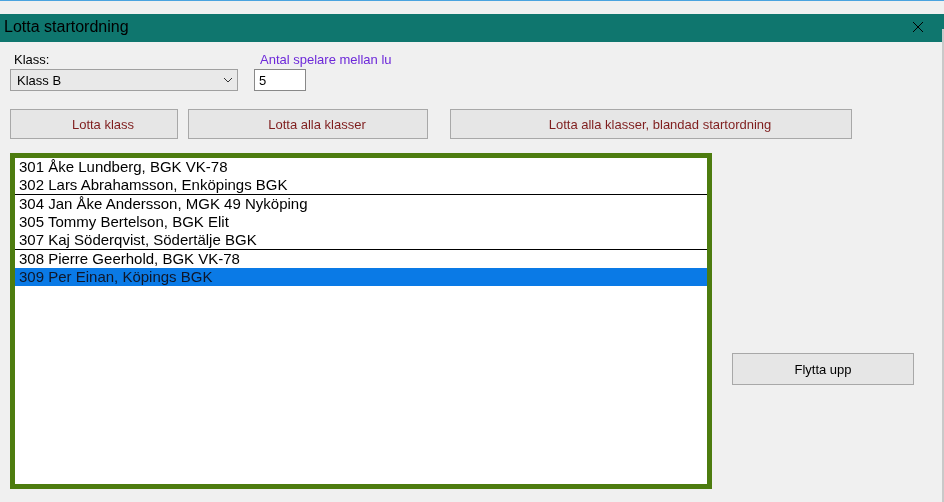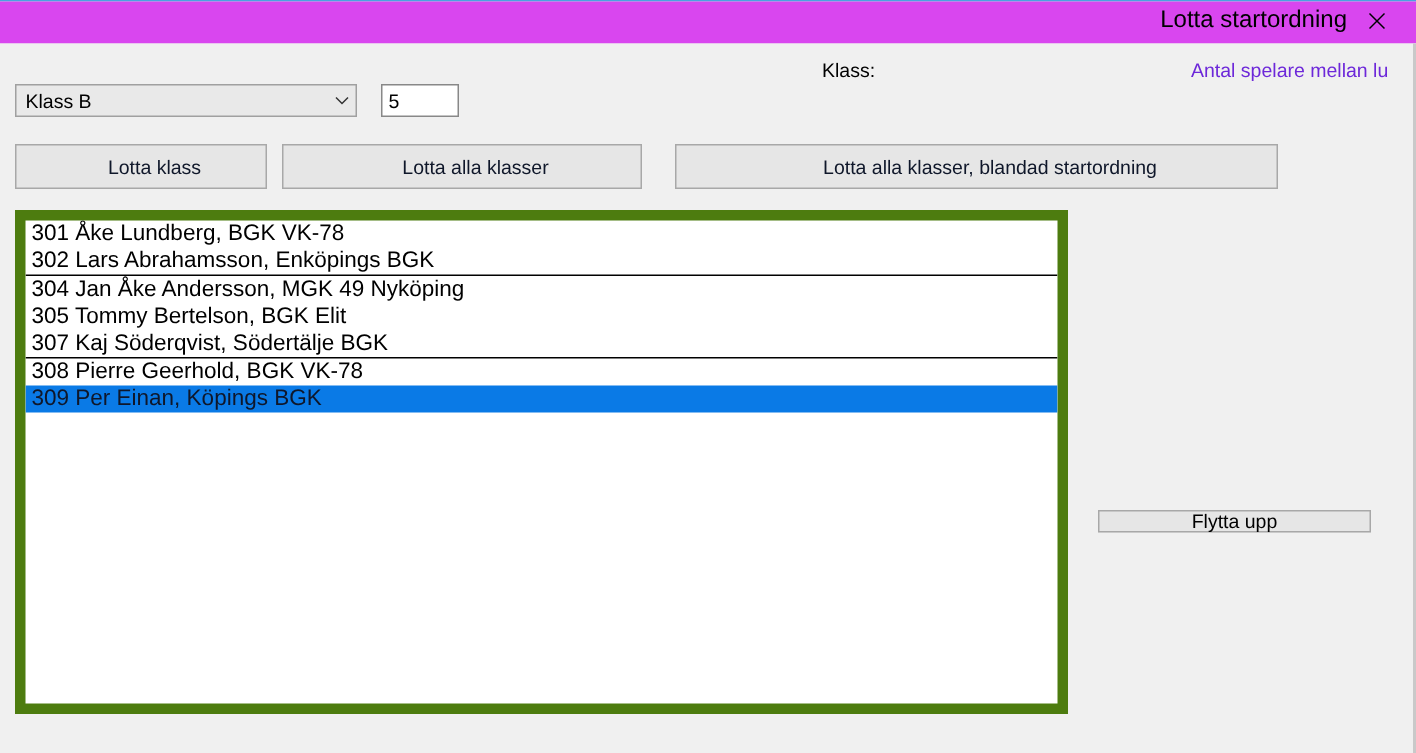--- a/index.html
+++ b/index.html
@@ -1,43 +1,43 @@
 <!DOCTYPE html>
 <html><head>
   <meta charset="utf-8">
   <style>
     * { box-sizing: border-box; margin: 0; padding: 0; }
     html, body { width: 944px; height: 502px; overflow: hidden; font-family: "Segoe UI", Tahoma, sans-serif; font-size: 13px; background: #f0f0f0; }
     .window { width: 944px; height: 502px; background: #f0f0f0; position: relative; border-top: 1px solid #4aa3df; }
-    .titlebar { display: flex; align-items: flex-start; justify-content: flex-end; height: 28px; padding: 2px 6px 0 4px; background: #d946ef; }
+    .titlebar { display: flex; align-items: flex-start; justify-content: space-between; height: 28px; padding: 2px 6px 0 4px; background: #0f766e; margin-top: 13px; }
     .titlebar .title { font-size: 16px; color: #000; padding-top: 2px; }
     .titlebar .close { width: 40px; height: 24px; display: flex; align-items: center; justify-content: center; cursor: default; }
     .titlebar .close svg { width: 12px; height: 12px; }
     .body { padding: 10px 10px 0 10px; background: #f0f0f0; }
-    .row1 { display: flex; gap: 0; margin-bottom: 2px; justify-content: flex-end; }
+    .row1 { display: flex; gap: 0; margin-bottom: 2px; }
     .label-klass { width: 250px; padding-left: 4px; font-size: 13px; color: #000; }
     .label-antal { font-size: 13px; color: #6d28d9; white-space: nowrap; overflow: hidden; width: 140px; }
     .row2 { display: flex; align-items: center; gap: 16px; margin-bottom: 18px; }
     .select-wrap { position: relative; width: 228px; height: 22px; background: #e9e9e9; border: 1px solid #a0a0a0; display: flex; align-items: center; padding: 0 15px 0 6px; cursor: default; }
     .select-wrap .chev { position: absolute; right: 4px; top: 50%; transform: translateY(-50%); }
     .select-wrap .chev svg { width: 10px; height: 6px; display: block; }
     .num-input { width: 52px; height: 22px; border: 1px solid #888; background: #fff; padding: 0 4px; font-size: 13px; }
     .row3 { display: flex; gap: 10px; margin-bottom: 14px; }
-    .btn { height: 30px; background: #e6e6e6; border: 1px solid #a8a8a8; font-size: 13px; color: #0f172a; display: flex; align-items: center; justify-content: center; cursor: default; padding-left: 18px; }
+    .btn { height: 30px; background: #e6e6e6; border: 1px solid #a8a8a8; font-size: 13px; color: #7f1d1d; display: flex; align-items: center; justify-content: center; cursor: default; padding-left: 18px; }
     .btn-lotta-klass { width: 168px; }
     .btn-lotta-alla { width: 240px; }
     .btn-lotta-blandad { width: 402px; margin-left: 12px; }
     .main-area { display: flex; gap: 20px; }
-    .listbox { width: 702px; height: 336px; background: #fff; border: 7px solid #4d7c0f; overflow: hidden; font-size: 15px; line-height: 18px; }
+    .listbox { width: 702px; height: 336px; background: #fff; border: 5px solid #4d7c0f; overflow: hidden; font-size: 15px; line-height: 18px; }
     .group { border-bottom: 1px solid #000; }
     .group:last-of-type { border-bottom: none; }
     .list-item { padding: 0 4px; white-space: nowrap; height: 18px; display: flex; align-items: center; cursor: default; }
     .list-item.selected { background: #0a7ae6; color: #0f172a; }
     .side-buttons { display: flex; flex-direction: column; gap: 24px; padding-top: 200px; }
-    .btn-side { width: 182px; height: 15px; background: #e6e6e6; border: 1px solid #a8a8a8; font-size: 13px; display: flex; align-items: center; justify-content: center; cursor: default; }
+    .btn-side { width: 182px; height: 32px; background: #e6e6e6; border: 1px solid #a8a8a8; font-size: 13px; display: flex; align-items: center; justify-content: center; cursor: default; }
     .btn-side.disabled { color: #8d8d8d; }
     .right-edge { position: absolute; right: 0; top: 28px; bottom: 0; width: 2px; background: #c9c9c9; }
   </style>
 </head>
 <body>
 
 <div class="window">
   <div class="titlebar">
     <div class="title">Lotta startordning</div>
     <div class="close">

